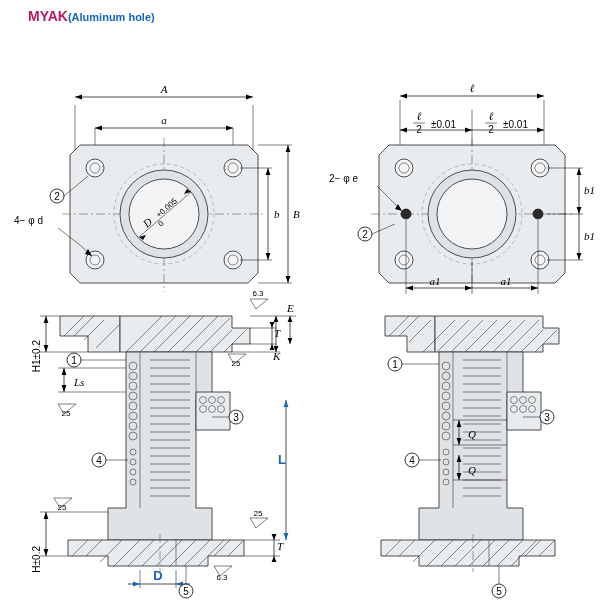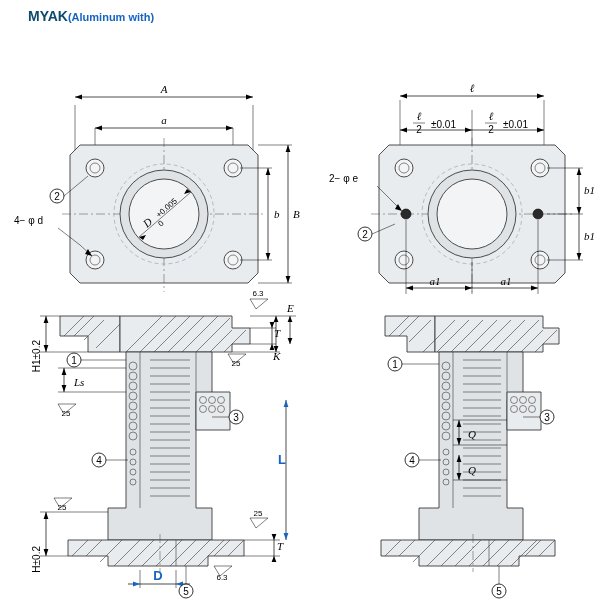--- a/index.html
+++ b/index.html
@@ -12,21 +12,21 @@
     color:#000;
   }
   .panel{position:absolute;top:0;height:614px;width:306px;}
   #panel-left{left:0;}
   #panel-right{left:307px;}
   .divider{position:absolute;left:306px;top:0;width:1px;height:614px;background:#ffffff;}
   .title{
     position:absolute;top:8px;left:28px;
     font-size:13px;font-weight:bold;white-space:nowrap;
   }
-  .title .code{color:#0c4a6e;font-size:14px;}
+  .title .code{color:#be185d;font-size:14px;}
   .title .desc{color:#1565c0;font-size:11px;font-weight:bold;}
   svg{position:absolute;top:0;left:0;overflow:visible;}
   .lbl{font-family:"Liberation Sans", sans-serif;font-size:10px;fill:#000;}
   .lbl-i{font-family:"Liberation Serif", serif;font-style:italic;font-size:11px;fill:#000;}
   .lbl-s{font-size:8px;fill:#000;font-family:"Liberation Sans", sans-serif;}
   .lbl-blue{fill:#1565c0;font-weight:bold;font-size:13px;}
   .dim{stroke:#000;stroke-width:.7;fill:none;}
   .ext{stroke:#000;stroke-width:.5;fill:none;}
   .obj{stroke:#3a3a3a;stroke-width:.9;fill:#e9ecee;}
   .obj2{stroke:#3a3a3a;stroke-width:.9;fill:#dfe3e6;}
@@ -36,21 +36,21 @@
   .hid{stroke:#8899aa;stroke-width:.6;stroke-dasharray:4 3;fill:none;}
   .thin{stroke:#3a3a3a;stroke-width:.6;fill:none;}
   .circnum{fill:#fff;stroke:#000;stroke-width:.8;}
   text{dominant-baseline:alphabetic;}
 </style>
 </head>
 <body>
 
 <div class="panel" id="panel-left">
   <div class="title">
-    <span class="code">MYAK</span><span class="desc">(Aluminum with)</span>
+    <span class="code">MYAK</span><span class="desc">(Aluminum hole)</span>
   </div>
 
   <svg width="306" height="614">
 
     <g>
       <line class="ext" x1="75" y1="105" x2="75" y2="150"></line>
       <line class="ext" x1="253" y1="105" x2="253" y2="150"></line>
       <line class="dim" x1="75" y1="97" x2="253" y2="97"></line>
       <path d="M75 97 L82 94.6 L82 99.4 Z" fill="#000"></path>
       <path d="M253 97 L246 94.6 L246 99.4 Z" fill="#000"></path>

